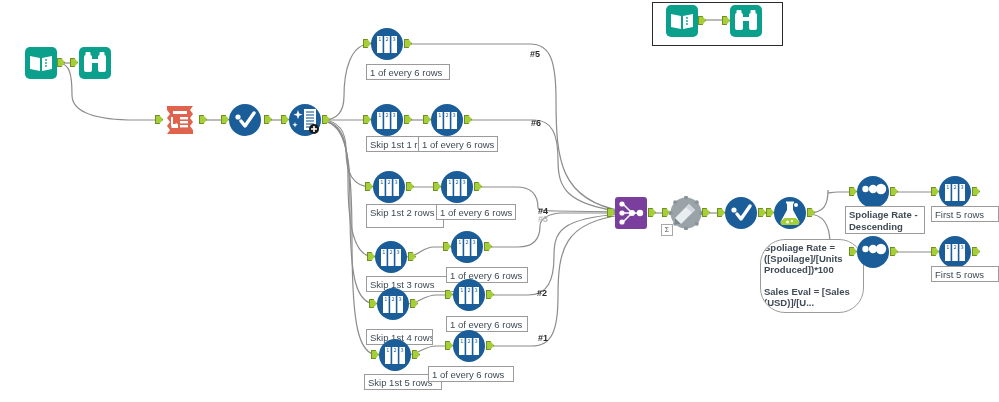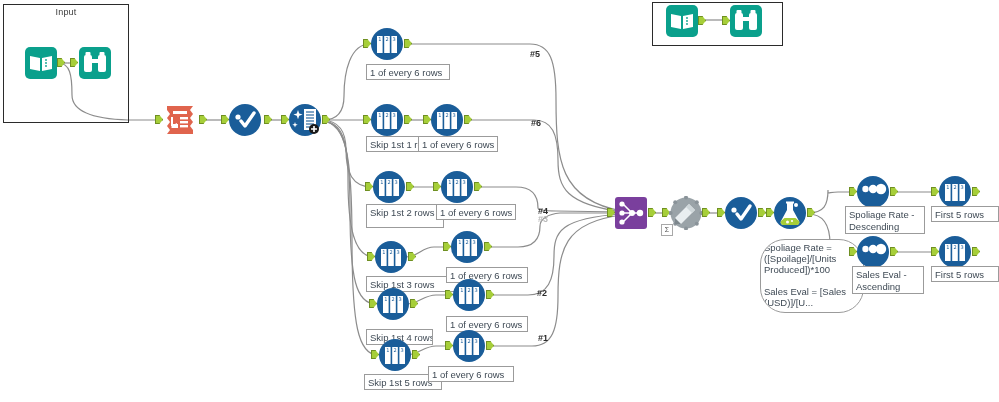--- a/index.html
+++ b/index.html
@@ -53,21 +53,21 @@
     border:1px solid #9b9b9b;
     background:#ffffff;
     color:#3f4a55;
     font-size:9.5px;
     line-height:11.5px;
     padding:2px 3px;
     box-sizing:border-box;
     white-space:pre;
     overflow:hidden;
   }
-  .anno.wrap{white-space:pre-wrap;}
+  .anno.wrap{white-space:pre-wrap;font-weight:bold;}
 
   
   .connlabel{
     position:absolute;
     font-size:9px;
     color:#2b2b2b;
     font-weight:bold;
   }
 
   svg.wires{position:absolute;left:0;top:0;width:999px;height:402px;pointer-events:none;}
@@ -120,23 +120,20 @@
 
     <path d="M808,213 C824,213 828,205 828,190 L828,192 C828,194 830,192 838,192 L856,192"></path>
     <path d="M808,214 C824,214 830,226 830,244 C830,250 836,252 844,252 L856,252"></path>
 
     <path d="M892,192 L938,192"></path>
     <path d="M892,252 L938,252"></path>
 
     <path d="M700,20 L728,20"></path>
   </svg>
 
-  <div class="container" style="left:3px;top:4px;width:126px;height:119px;">
-    <div class="container-label">Input</div>
-  </div>
 
   <div class="container" style="left:652px;top:2px;width:131px;height:44px;">
     <div class="container-label"></div>
   </div>
 
   <div class="tool" style="left:24px;top:46px;">
     <svg class="glyph" viewBox="0 0 34 34">
       <rect x="1" y="1" width="32" height="32" rx="5" fill="#0aa08c"></rect>
       <path d="M6 10 L16 12 L16 25 L6 23 Z" fill="#ffffff"></path>
       <path d="M28 10 L18 12 L18 25 L28 23 Z" fill="#ffffff"></path>
@@ -474,22 +471,20 @@
   <div class="nub in" style="left:849px;top:247px;"></div>
   <div class="tool" style="left:856px;top:235px;">
     <svg class="glyph" viewBox="0 0 34 34">
       <circle cx="17" cy="17" r="16" fill="#1a5d99"></circle>
       <circle cx="9.5" cy="14" r="3.2" fill="#ffffff"></circle>
       <circle cx="17" cy="14" r="4.2" fill="#ffffff"></circle>
       <circle cx="25" cy="14" r="5.2" fill="#ffffff"></circle>
     </svg>
   </div>
   <div class="nub out" style="left:890px;top:247px;"></div>
-  <div class="anno wrap" style="left:852px;top:266px;width:72px;height:28px;">Sales Eval -
-Ascending</div>
 
   <div class="nub in" style="left:931px;top:247px;"></div>
   <div class="tool" style="left:938px;top:235px;">
     <svg class="glyph" viewBox="0 0 34 34">
       <circle cx="17" cy="17" r="16" fill="#1a5d99"></circle>
       <rect x="7" y="9" width="5.6" height="17" fill="#ffffff"></rect>
       <rect x="14.2" y="9" width="5.6" height="17" fill="#ffffff"></rect>
       <rect x="21.4" y="9" width="5.6" height="17" fill="#ffffff"></rect>
       <text x="9.8" y="14" font-size="5" fill="#1a5d99" text-anchor="middle" font-family="DejaVu Sans">1</text>
       <text x="17" y="14" font-size="5" fill="#1a5d99" text-anchor="middle" font-family="DejaVu Sans">2</text>

